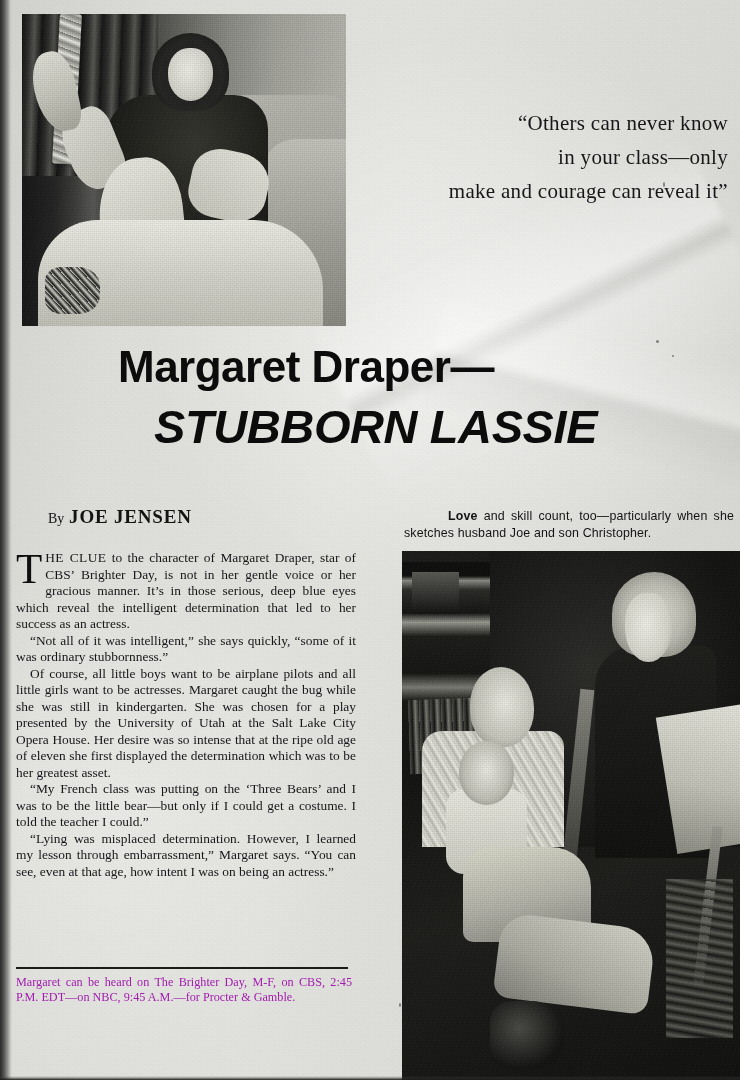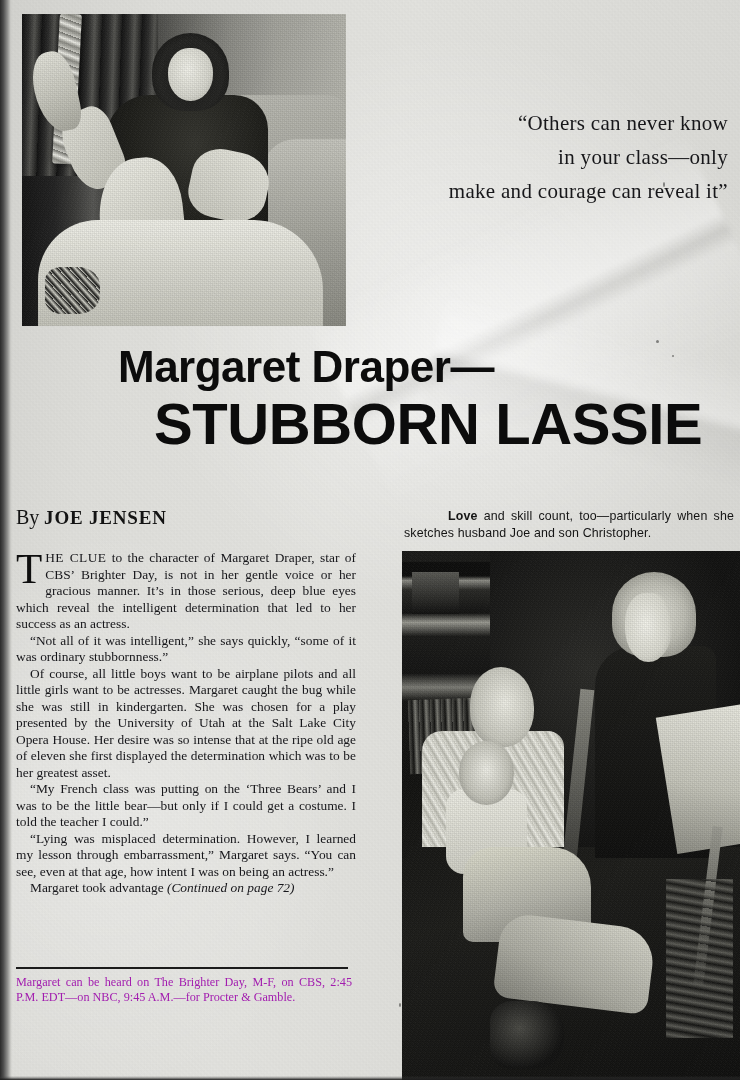--- a/index.html
+++ b/index.html
@@ -307,34 +307,35 @@
     letter-spacing: -0.5px;
   }
   .headline .l1 {
     display: block;
     font-size: 44px;
     transform: scaleX(1.0);
     transform-origin: left center;
   }
   .headline .l2 {
     display: block;
-    font-size: 58px;
-    margin-top: 10px;
+    font-size: 47px;
+    margin-top: 18px;
     margin-left: 36px;
     letter-spacing: -0.4px;
+    font-style: italic;
   }
 
   .byline {
     position: absolute;
     left: 16px; top: 506px;
     font-family: "Liberation Serif", "DejaVu Serif", serif;
     font-size: 19px;
     color: #131313;
   }
-  .byline .by { font-size: 20px; }
+  .byline .by { font-size: 14px; margin-left: 32px; }
   .byline .name { font-weight: bold; letter-spacing: .8px; }
 
   .photo-caption {
     position: absolute;
     left: 404px; top: 508px;
     width: 330px;
     font-family: "Liberation Sans", "DejaVu Sans", sans-serif;
     font-size: 12.4px;
     line-height: 17px;
     letter-spacing: .15px;
@@ -439,21 +440,20 @@
   <div class="photo-caption">
     <b>Love</b><span> and skill count, too—particularly when she sketches&nbsp;husband Joe and son Christopher.</span>
   </div>
 
   <div class="article-body">
     <p class="first"><span class="dropcap">T</span><span class="smallcaps">HE CLUE</span><span> to the character of Margaret Draper, star of CBS’ Brighter Day, is not in her gentle voice or her gracious manner. It’s in those serious, deep blue eyes which reveal the intelligent determination that led to her success as an actress.</span></p>
     <p>“Not all of it was intelligent,” she says quickly, “some of it was ordinary stubbornness.”</p>
     <p>Of course, all little boys want to be airplane pilots and all little girls want to be actresses. Margaret caught the bug while she was still in kindergarten. She was chosen for a play presented by the University of Utah at the Salt Lake City Opera House. Her desire was so intense that at the ripe old age of eleven she first displayed the determination which was to be her greatest asset.</p>
     <p>“My French class was putting on the ‘Three Bears’ and I was to be the little bear—but only if I could get a costume. I told the teacher I could.”</p>
     <p>“Lying was misplaced determination. However, I learned my lesson through embarrassment,” Margaret says. “You can see, even at that age, how intent I was on being an actress.”</p>
-    <p><span>Margaret took advantage </span><span class="contd">(Continued on page 72)</span></p>
   </div>
 
   <div class="footnote-rule"></div>
   <div class="footnote">Margaret can be heard on The Brighter Day, M-F, on CBS, 2:45 P.M. EDT—on NBC, 9:45 A.M.—for Procter &amp; Gamble.</div>
 
   <div class="photo" id="photo-family">
     <div class="bg"></div>
     <div class="wall"></div>
     <div class="shelf"></div>
     <div class="shelf-obj"></div>

